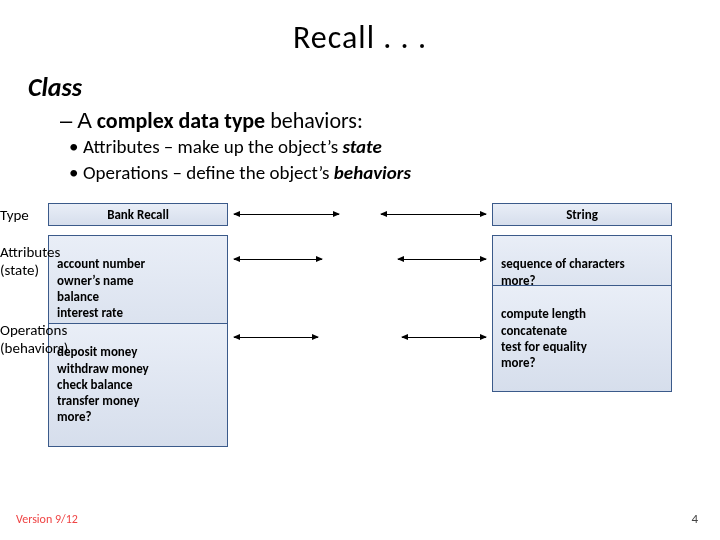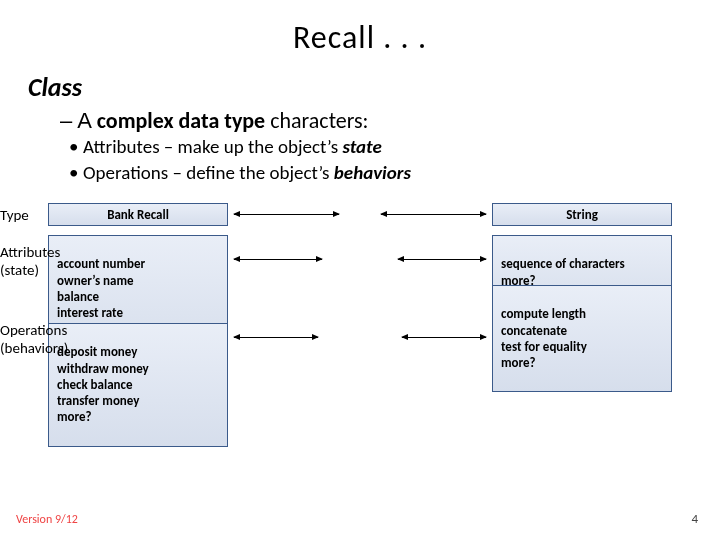--- a/index.html
+++ b/index.html
@@ -22,21 +22,21 @@
 .footer-r{position:absolute;right:22px;bottom:14px;font-size:13px;color:#444}
 </style>
 </head>
 <body>
 
 <div class="title">Recall . . .</div>
 
 <div class="h1">Class</div>
 
 <div class="sub">
-  <span class="dash">– A </span><b>complex data type</b><span> characters:</span>
+  <span class="dash">– A </span><b>complex data type</b><span> behaviors:</span>
 </div>
 
 <div class="b1">
   <span class="bullet">•</span><span>Attributes – make up the object’s </span><b><i>state</i></b>
 </div>
 <div class="b1">
   <span class="bullet">•</span><span>Operations – define the object’s </span><b><i>behaviors</i></b>
 </div>
 
 <div class="diagram">

